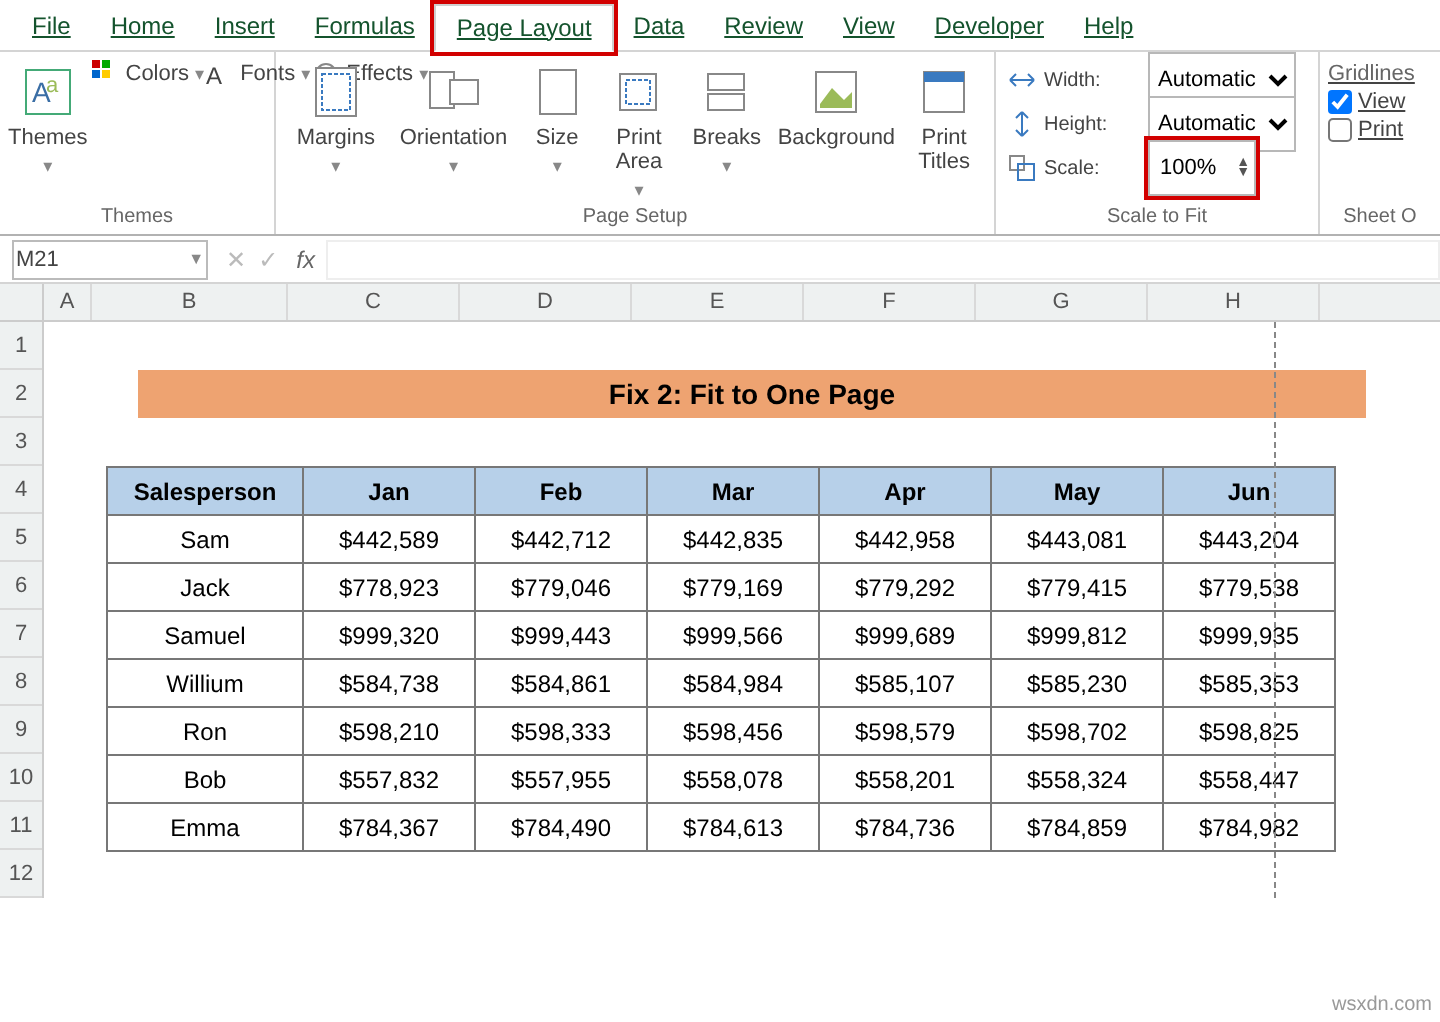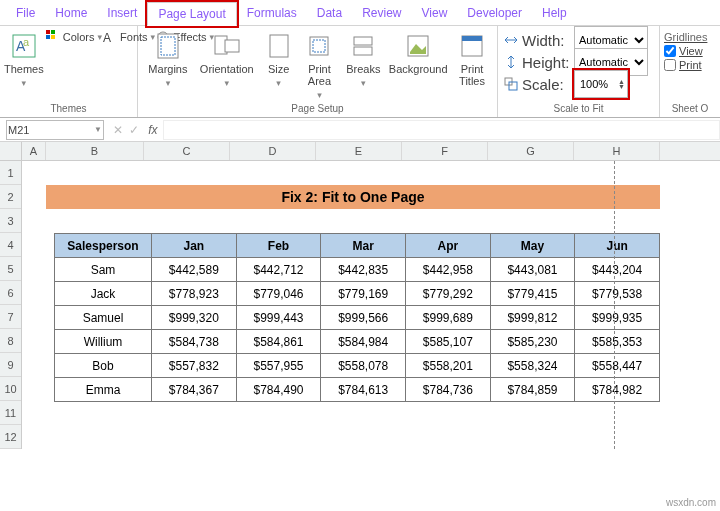--- a/index.html
+++ b/index.html
@@ -1,39 +1,39 @@
 <!DOCTYPE html>
 <html><head>
 <meta charset="utf-8">
 <style>
   * { box-sizing: border-box; margin: 0; padding: 0; }
   body { font-family: "Segoe UI", Arial, sans-serif; font-size: 12px; background: #fff; width: 720px; height: 511px; overflow: hidden; position: relative; }
 
   
   .tabs { display: flex; height: 26px; align-items: center; padding-left: 6px; border-bottom: 1px solid #d4d4d4; }
-  .tab { padding: 4px 10px; color: #8b5cf6; cursor: default; }
+  .tab { padding: 4px 10px; color: #14532d; cursor: default; text-decoration: underline; }
   .tab.active { background: #fff; border: 1px solid #cfcfcf; border-bottom: 1px solid #fff; position: relative; top: 1px; }
   .tab-highlight { outline: 2px solid #d20000; }
 
   
   .ribbon { display: flex; height: 92px; border-bottom: 1px solid #b2b2b2; }
   .group { border-right: 1px solid #d4d4d4; display: flex; flex-direction: column; justify-content: space-between; }
   .group-body { flex: 1; display: flex; align-items: flex-start; padding: 3px 4px 0; gap: 2px; }
   .group-label { text-align: center; font-size: 10px; color: #666; padding: 2px 0 3px; }
   .bigbtn { display: flex; flex-direction: column; align-items: center; justify-content: flex-start; width: 52px; gap: 3px; padding-top: 3px; }
   .bigbtn .ico { width: 28px; height: 28px; display: flex; align-items: center; justify-content: center; }
   .bigbtn .lbl { font-size: 11px; text-align: center; color: #444; line-height: 12px; }
   .stack { display: flex; flex-direction: row; gap: 1px; font-size: 11px; color: #444; }
   .stack .row { display: flex; align-items: center; gap: 3px; padding: 1px 0; }
   .mini-ico { width: 14px; height: 14px; display: inline-flex; align-items: center; justify-content: center; }
   .dd { font-size: 9px; color: #888; }
 
   
   .stf .row { display: flex; align-items: center; gap: 4px; height: 20px; }
-  .stf .row label { font-size: 15px; color: #444; width: 48px; }
+  .stf .row label { font-size: 10px; color: #444; width: 48px; }
   .stf select, .stf .spin { font-size: 11px; height: 28px; border: 1px solid #b8b8b8; background: #fff; }
   .stf select { width: 74px; }
   .stf .spin { width: 54px; display: flex; align-items: center; justify-content: space-between; padding: 0 2px 0 5px; }
   .stf .spin .updown { display: flex; flex-direction: column; line-height: 5px; font-size: 7px; color: #555; }
   .scale-highlight { outline: 2px solid #d20000; }
 
   
   .so .col { display: flex; flex-direction: column; font-size: 11px; color: #444; gap: 2px; padding-top: 2px; text-decoration: underline; }
   .so .hdr { color: #666; }
   .so .chk { display: flex; align-items: center; gap: 3px; }
@@ -58,41 +58,41 @@
 
   .rows { display: flex; }
   .rowheads { width: 22px; background: #eef1f1; border-right: 1px solid #ccc; }
   .rh { height: 24px; border-bottom: 1px solid #d9d9d9; text-align: center; font-size: 11px; color: #555; line-height: 24px; }
   .cells { position: relative; }
 
   
   .banner { position: absolute; left: 24px; top: 24px; width: calc(98px + 86px*6); height: 24px; background: #eea371; display: flex; align-items: center; justify-content: center; font-weight: bold; font-size: 14px; color: #000; }
 
   
-  .tbl { position: absolute; left: 32px; top: 72px; border-collapse: collapse; }
+  .tbl { position: absolute; left: 8px; top: 72px; border-collapse: collapse; }
   .tbl th, .tbl td { border: 1px solid #777; height: 24px; font-size: 12px; text-align: center; }
   .tbl th { background: #b7d0e9; font-weight: bold; }
   .tbl td.name { width: 98px; }
   .tbl td.val, .tbl th.val { width: 86px; }
   .tbl th.name { width: 98px; }
 
   
   .pbreak { position: absolute; top: 0; bottom: 0; width: 0; border-right: 1.5px dashed #888; }
 
   .watermark { position: absolute; right: 4px; bottom: 3px; font-size: 10px; color: #999; }
 </style>
 </head>
 <body>
 
 <div class="tabs">
   <div class="tab">File</div>
   <div class="tab">Home</div>
   <div class="tab">Insert</div>
+  <div class="tab">Formulas</div>
   <div class="tab active tab-highlight">Page Layout</div>
-  <div class="tab">Formulas</div>
   <div class="tab">Data</div>
   <div class="tab">Review</div>
   <div class="tab">View</div>
   <div class="tab">Developer</div>
   <div class="tab">Help</div>
 </div>
 
 <div class="ribbon">
 
   <div class="group" style="width:138px">
@@ -310,21 +310,21 @@
       <div class="rh">5</div>
       <div class="rh">6</div>
       <div class="rh">7</div>
       <div class="rh">8</div>
       <div class="rh">9</div>
       <div class="rh">10</div>
       <div class="rh">11</div>
       <div class="rh">12</div>
     </div>
 
-    <div class="cells" style="width:calc(24px + 98px + 86px*6);">
+    <div class="cells" style="width:calc(24px + 98px + 86px*6);margin-left:23px;">
       <div class="banner">Fix 2: Fit to One Page</div>
 
       <table class="tbl">
         <tbody>
             <tr>
           <th class="name">Salesperson</th>
           <th class="val">Jan</th>
           <th class="val">Feb</th>
           <th class="val">Mar</th>
           <th class="val">Apr</th>
@@ -361,20 +361,29 @@
         <tr>
               <td class="name">Willium</td>
               <td class="val">$584,738</td>
               <td class="val">$584,861</td>
               <td class="val">$584,984</td>
               <td class="val">$585,107</td>
               <td class="val">$585,230</td>
               <td class="val">$585,353</td>
             </tr>
         <tr>
+              <td class="name">Ron</td>
+              <td class="val">$598,210</td>
+              <td class="val">$598,333</td>
+              <td class="val">$598,456</td>
+              <td class="val">$598,579</td>
+              <td class="val">$598,702</td>
+              <td class="val">$598,825</td>
+            </tr>
+        <tr>
               <td class="name">Bob</td>
               <td class="val">$557,832</td>
               <td class="val">$557,955</td>
               <td class="val">$558,078</td>
               <td class="val">$558,201</td>
               <td class="val">$558,324</td>
               <td class="val">$558,447</td>
             </tr>
         <tr>
               <td class="name">Emma</td>

